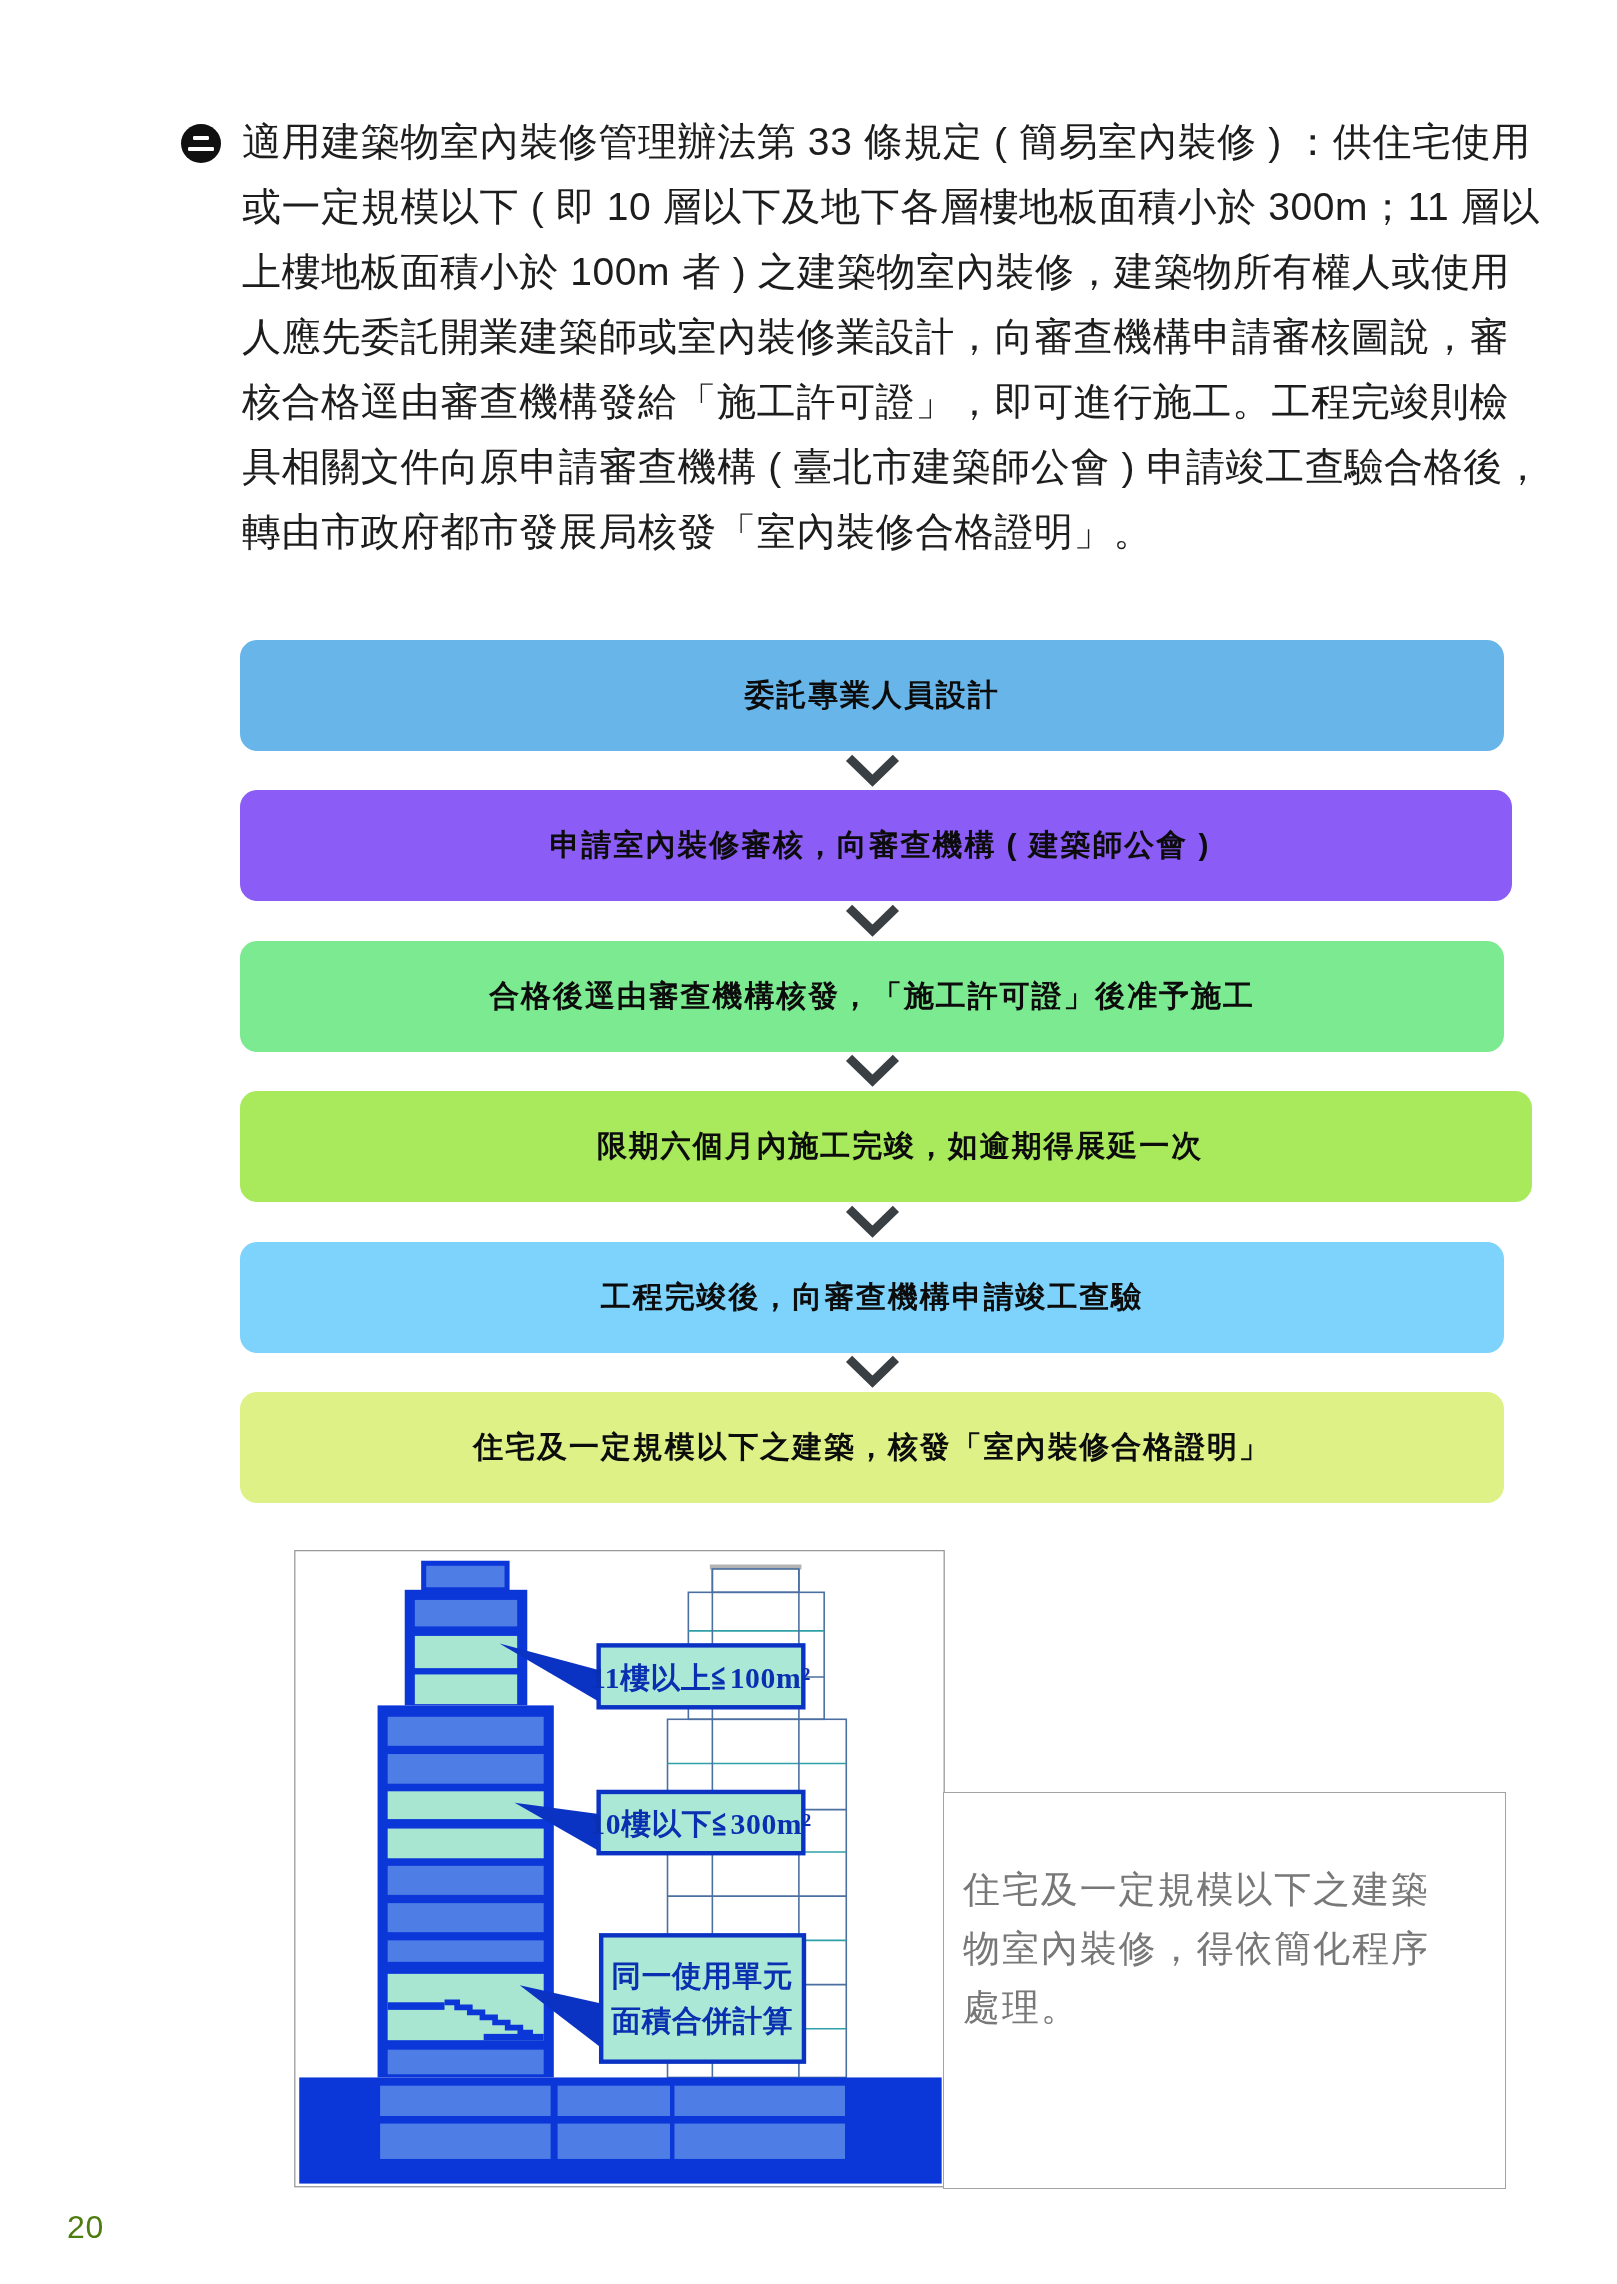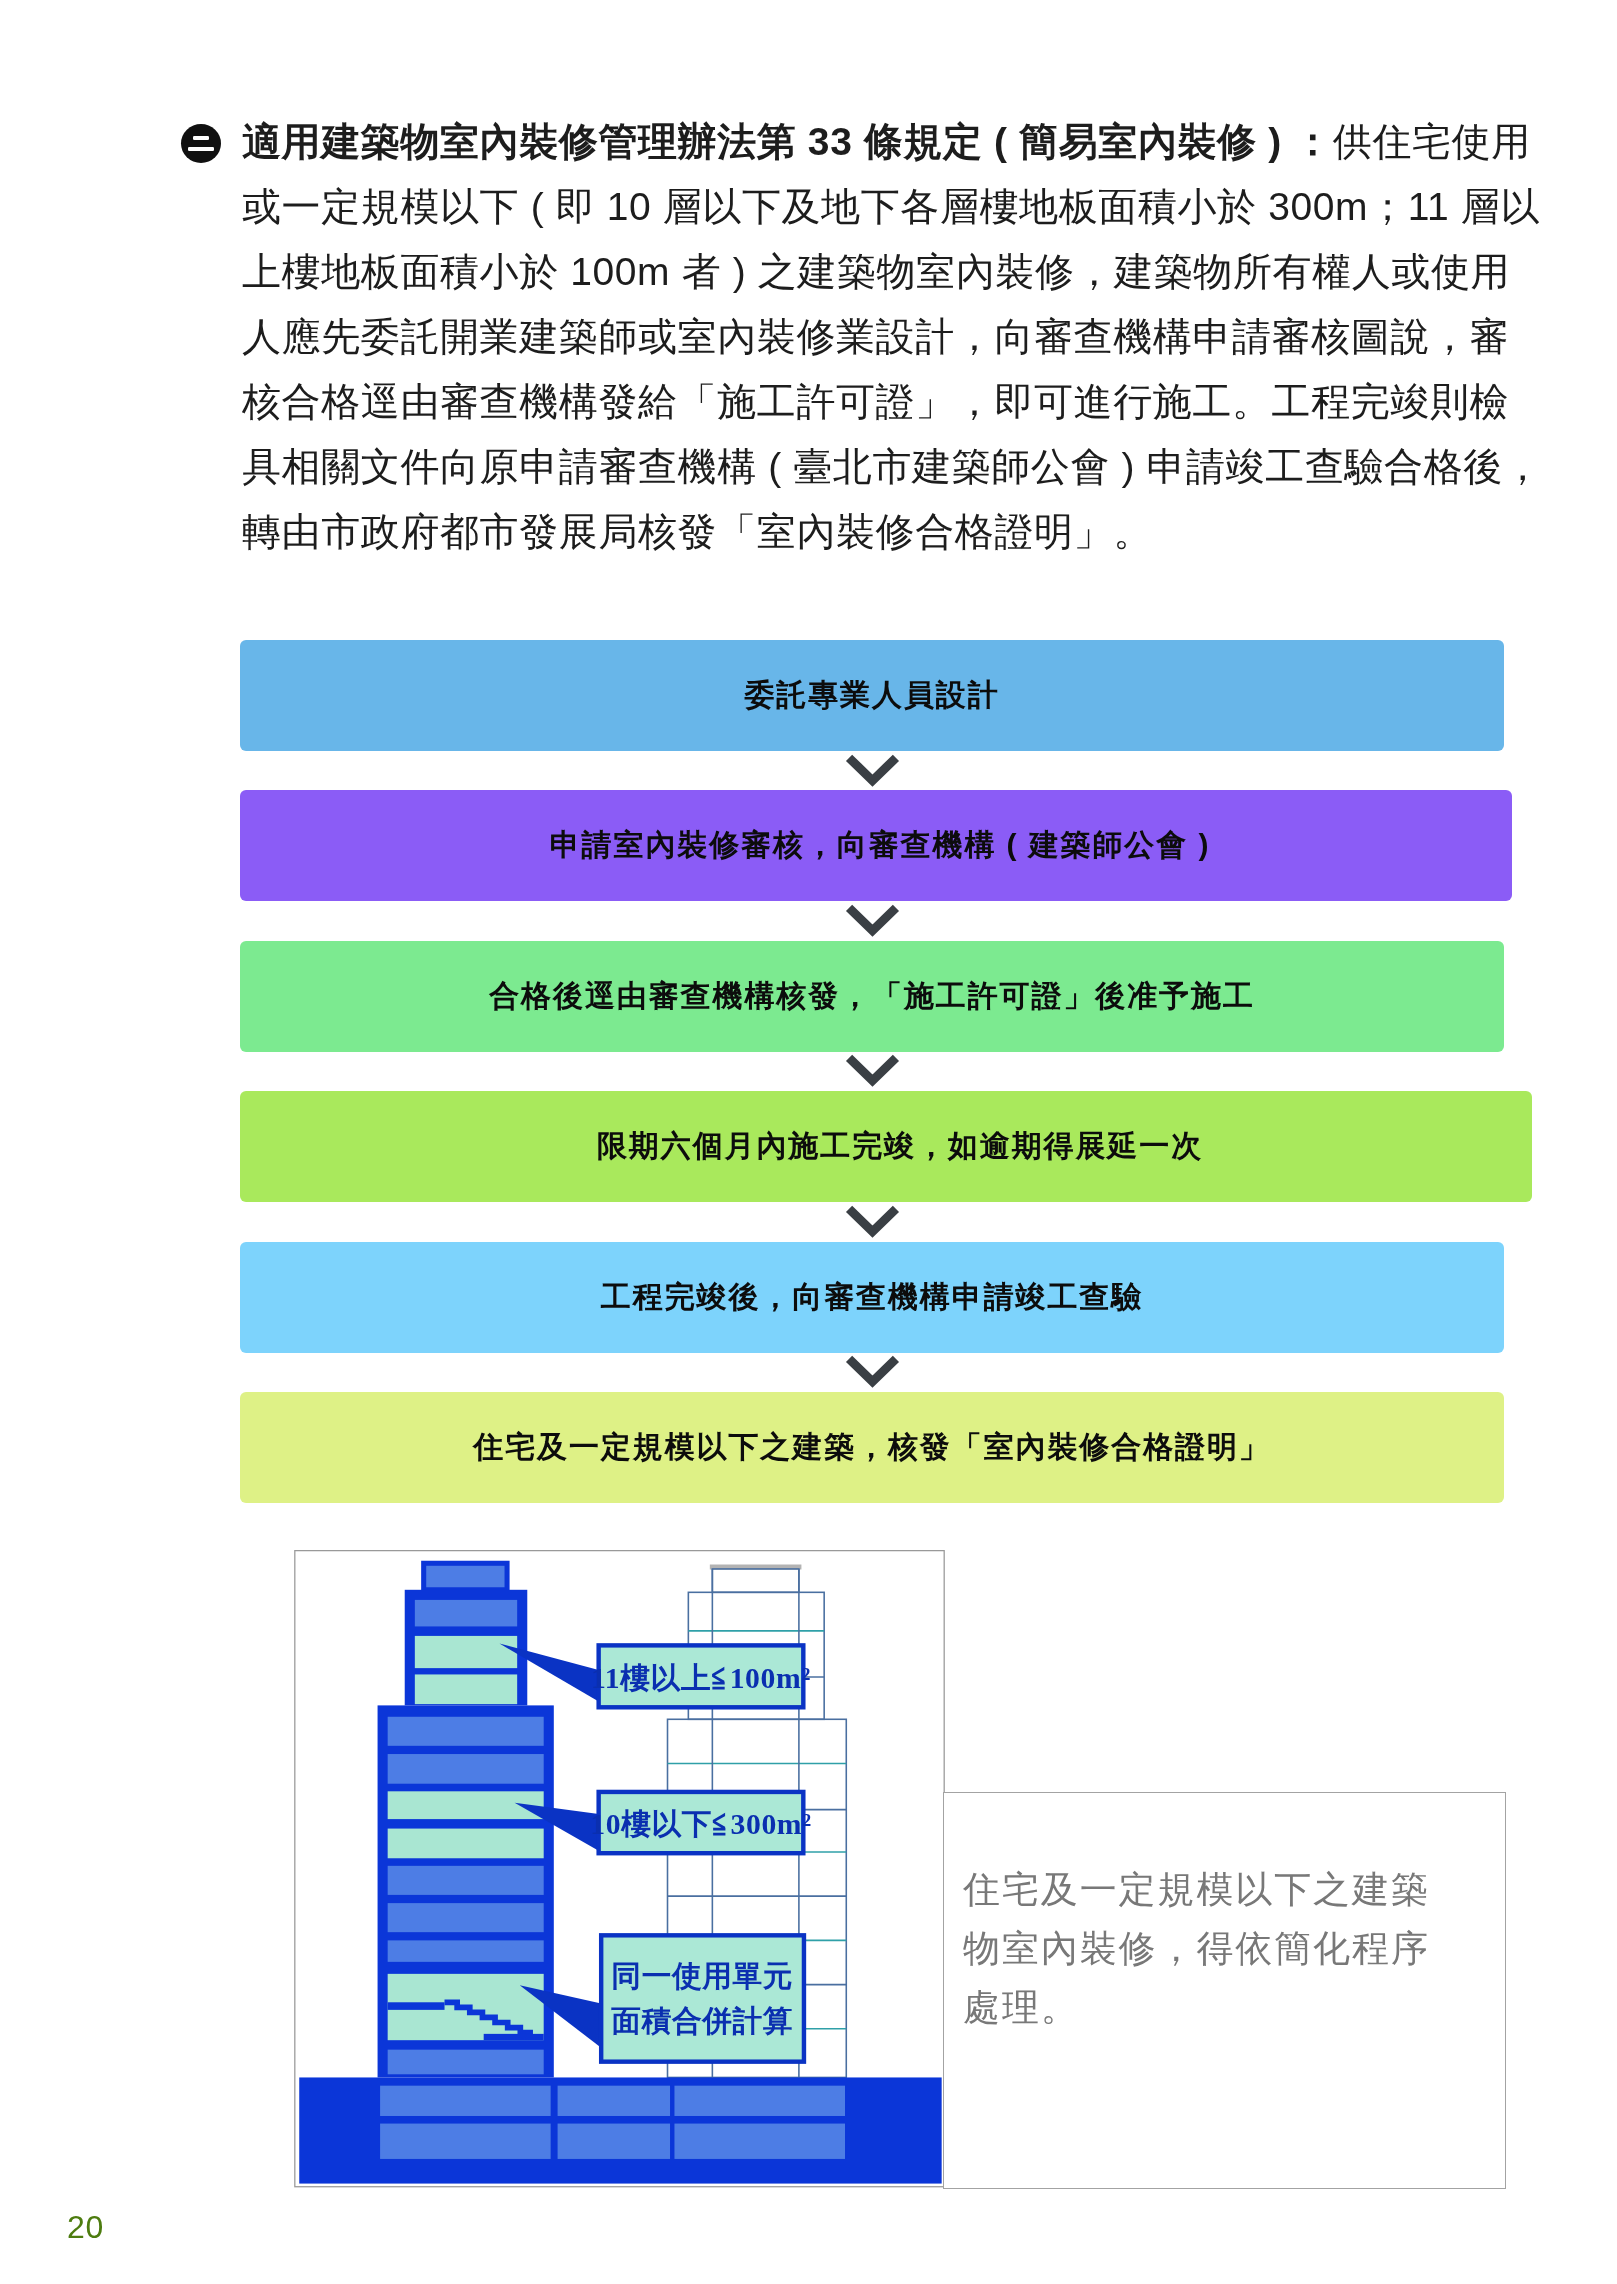--- a/index.html
+++ b/index.html
@@ -22,26 +22,26 @@
   .bullet span{display:block;height:4.4px;background:#ffffff;border-radius:1.3px;}
   .bullet .b1{width:16.4px;}
   .bullet .b2{width:26.6px;}
 
   .para{
     position:absolute;left:242px;top:109px;width:1277px;
     font-size:39px;line-height:65px;letter-spacing:0.6px;
     color:#1d1d1d;
   }
   .pline{white-space:nowrap;}
-  .pline .tbold{font-weight:bold;margin-top:45px;}
+  .pline .tbold{font-weight:normal;margin-top:45px;}
 
   
   .flow-box{
     position:absolute;left:240px;width:1264px;height:111px;
-    border-radius:6px;
+    border-radius:17px;
     display:flex;align-items:center;justify-content:center;
     font-size:30px;font-weight:bold;letter-spacing:1.9px;color:#0c0c0c;
     white-space:nowrap;
   }
   .chev{position:absolute;left:844px;width:57px;height:33px;}
   .chev polyline{fill:none;stroke-width:14;stroke-linejoin:miter;stroke-linecap:butt;}
 
   
   .diagram{position:absolute;left:294px;top:1550px;}
   .fdark{fill:#0b36d8;}

